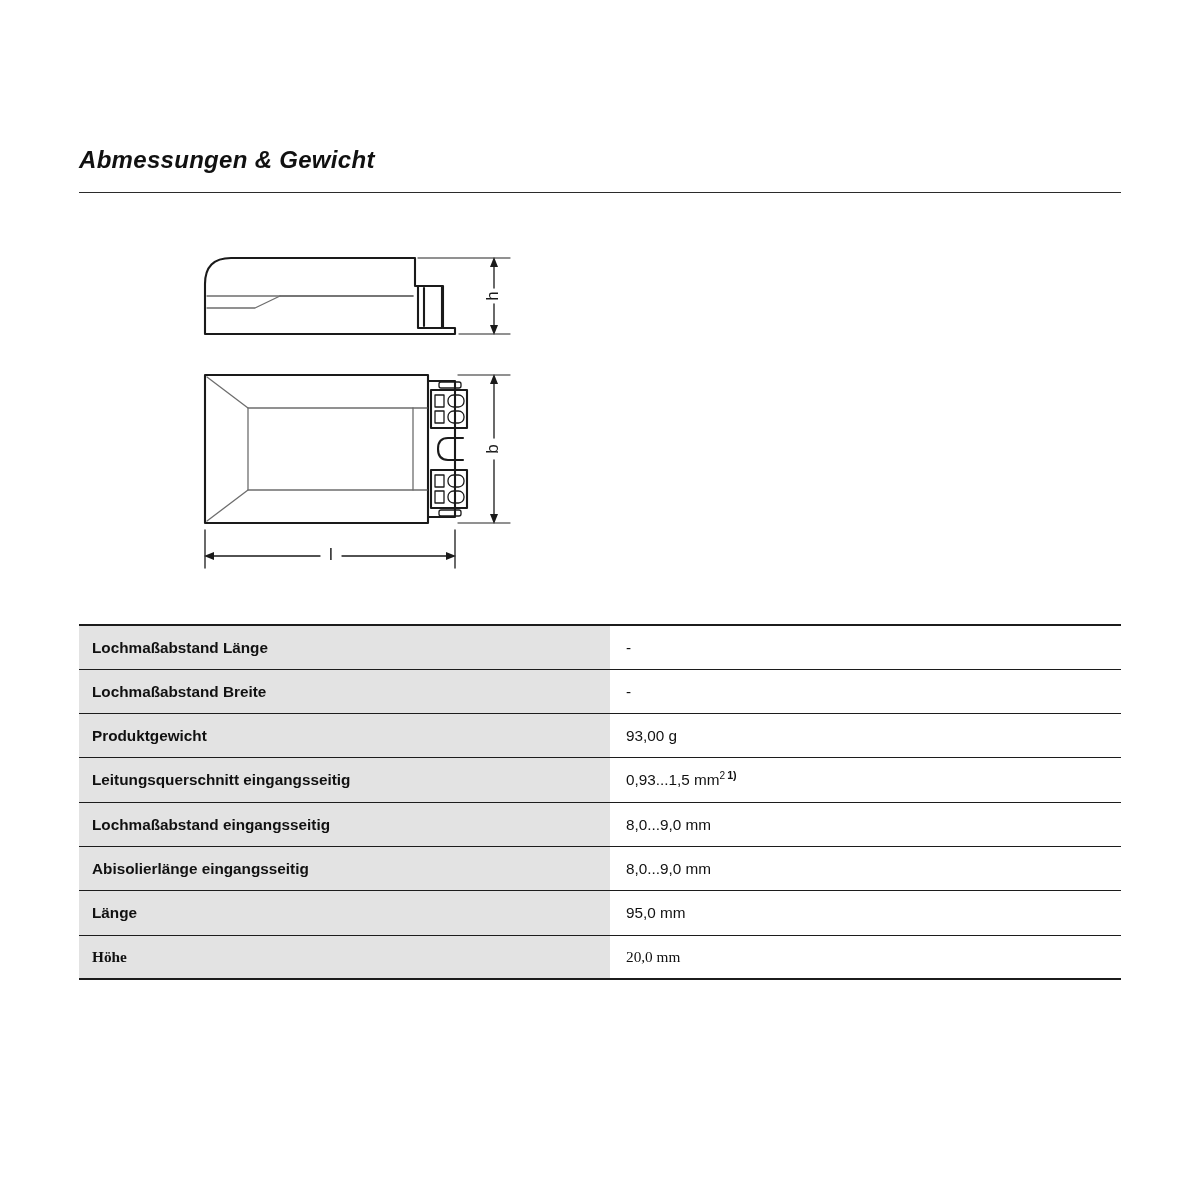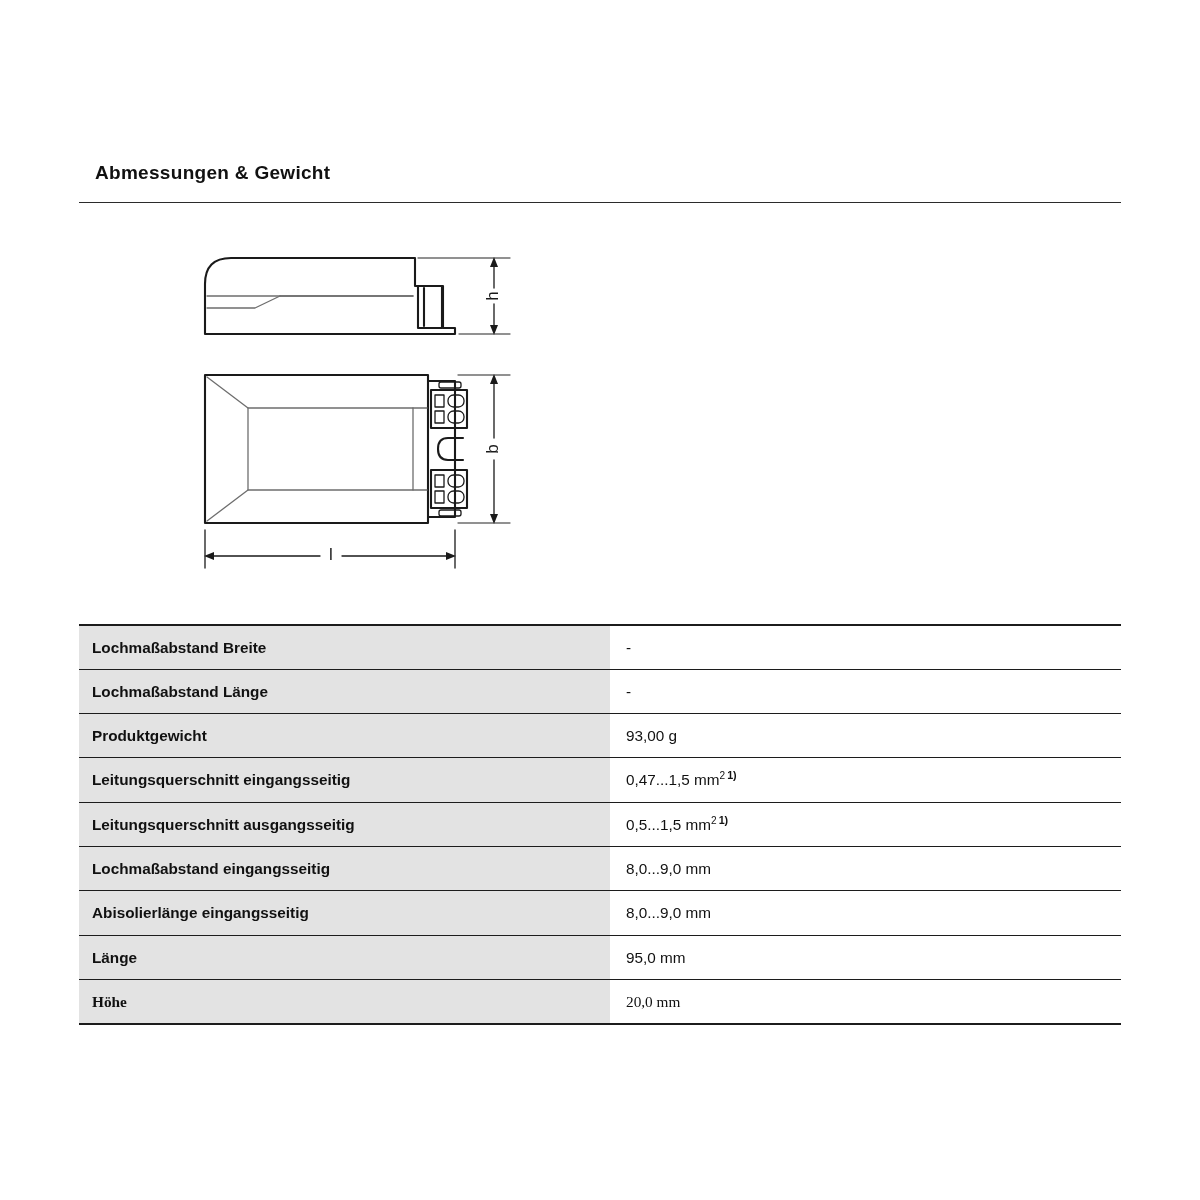--- a/index.html
+++ b/index.html
@@ -18,27 +18,28 @@
   }
 
   
   .section-head {
     position: absolute;
     left: 79px;
     top: 146px;
     width: 1042px;
   }
   .section-title {
-    font-size: 19px;
+    font-size: 24px;
     font-weight: bold;
     letter-spacing: 0.3px;
     color: #111111;
     line-height: 1.2;
-    margin: 16px;
+    margin: 0;
     white-space: nowrap;
+    font-style: italic;
   }
   .section-rule {
     margin-top: 17px;
     border-top: 1.6px solid #2b2b2b;
     width: 1042px;
   }
 
   
   .drawing {
     position: absolute;
@@ -216,38 +217,34 @@
         <path d="M 276 318 L 266 314 L 266 322 Z" fill="#1a1a1a" stroke="none"></path>
       </g>
       <text x="151" y="318" text-anchor="middle" dominant-baseline="middle" font-family="Liberation Sans, sans-serif" font-size="17" fill="#1a1a1a" stroke="none">l</text>
     </g>
   </svg>
 </div>
 
 <table class="spec-table">
   <tbody>
       <tr>
+        <td class="label">Lochmaßabstand Länge</td>
+        <td class="value"><span>-</span></td>
+      </tr>
+      <tr>
         <td class="label">Lochmaßabstand Breite</td>
         <td class="value"><span>-</span></td>
       </tr>
       <tr>
-        <td class="label">Lochmaßabstand Länge</td>
-        <td class="value"><span>-</span></td>
-      </tr>
-      <tr>
         <td class="label">Produktgewicht</td>
         <td class="value"><span>93,00</span> <span>g</span></td>
       </tr>
       <tr>
         <td class="label">Leitungsquerschnitt eingangsseitig</td>
-        <td class="value"><span>0,47...1,5</span> <span>mm</span><sup>2</sup><span class="sup-note">1)</span></td>
-      </tr>
-      <tr>
-        <td class="label">Leitungsquerschnitt ausgangsseitig</td>
-        <td class="value"><span>0,5...1,5</span> <span>mm</span><sup>2</sup><span class="sup-note">1)</span></td>
+        <td class="value"><span>0,93...1,5</span> <span>mm</span><sup>2</sup><span class="sup-note">1)</span></td>
       </tr>
       <tr>
         <td class="label">Lochmaßabstand eingangsseitig</td>
         <td class="value"><span>8,0...9,0</span> <span>mm</span></td>
       </tr>
       <tr>
         <td class="label">Abisolierlänge eingangsseitig</td>
         <td class="value"><span>8,0...9,0</span> <span>mm</span></td>
       </tr>
       <tr>

